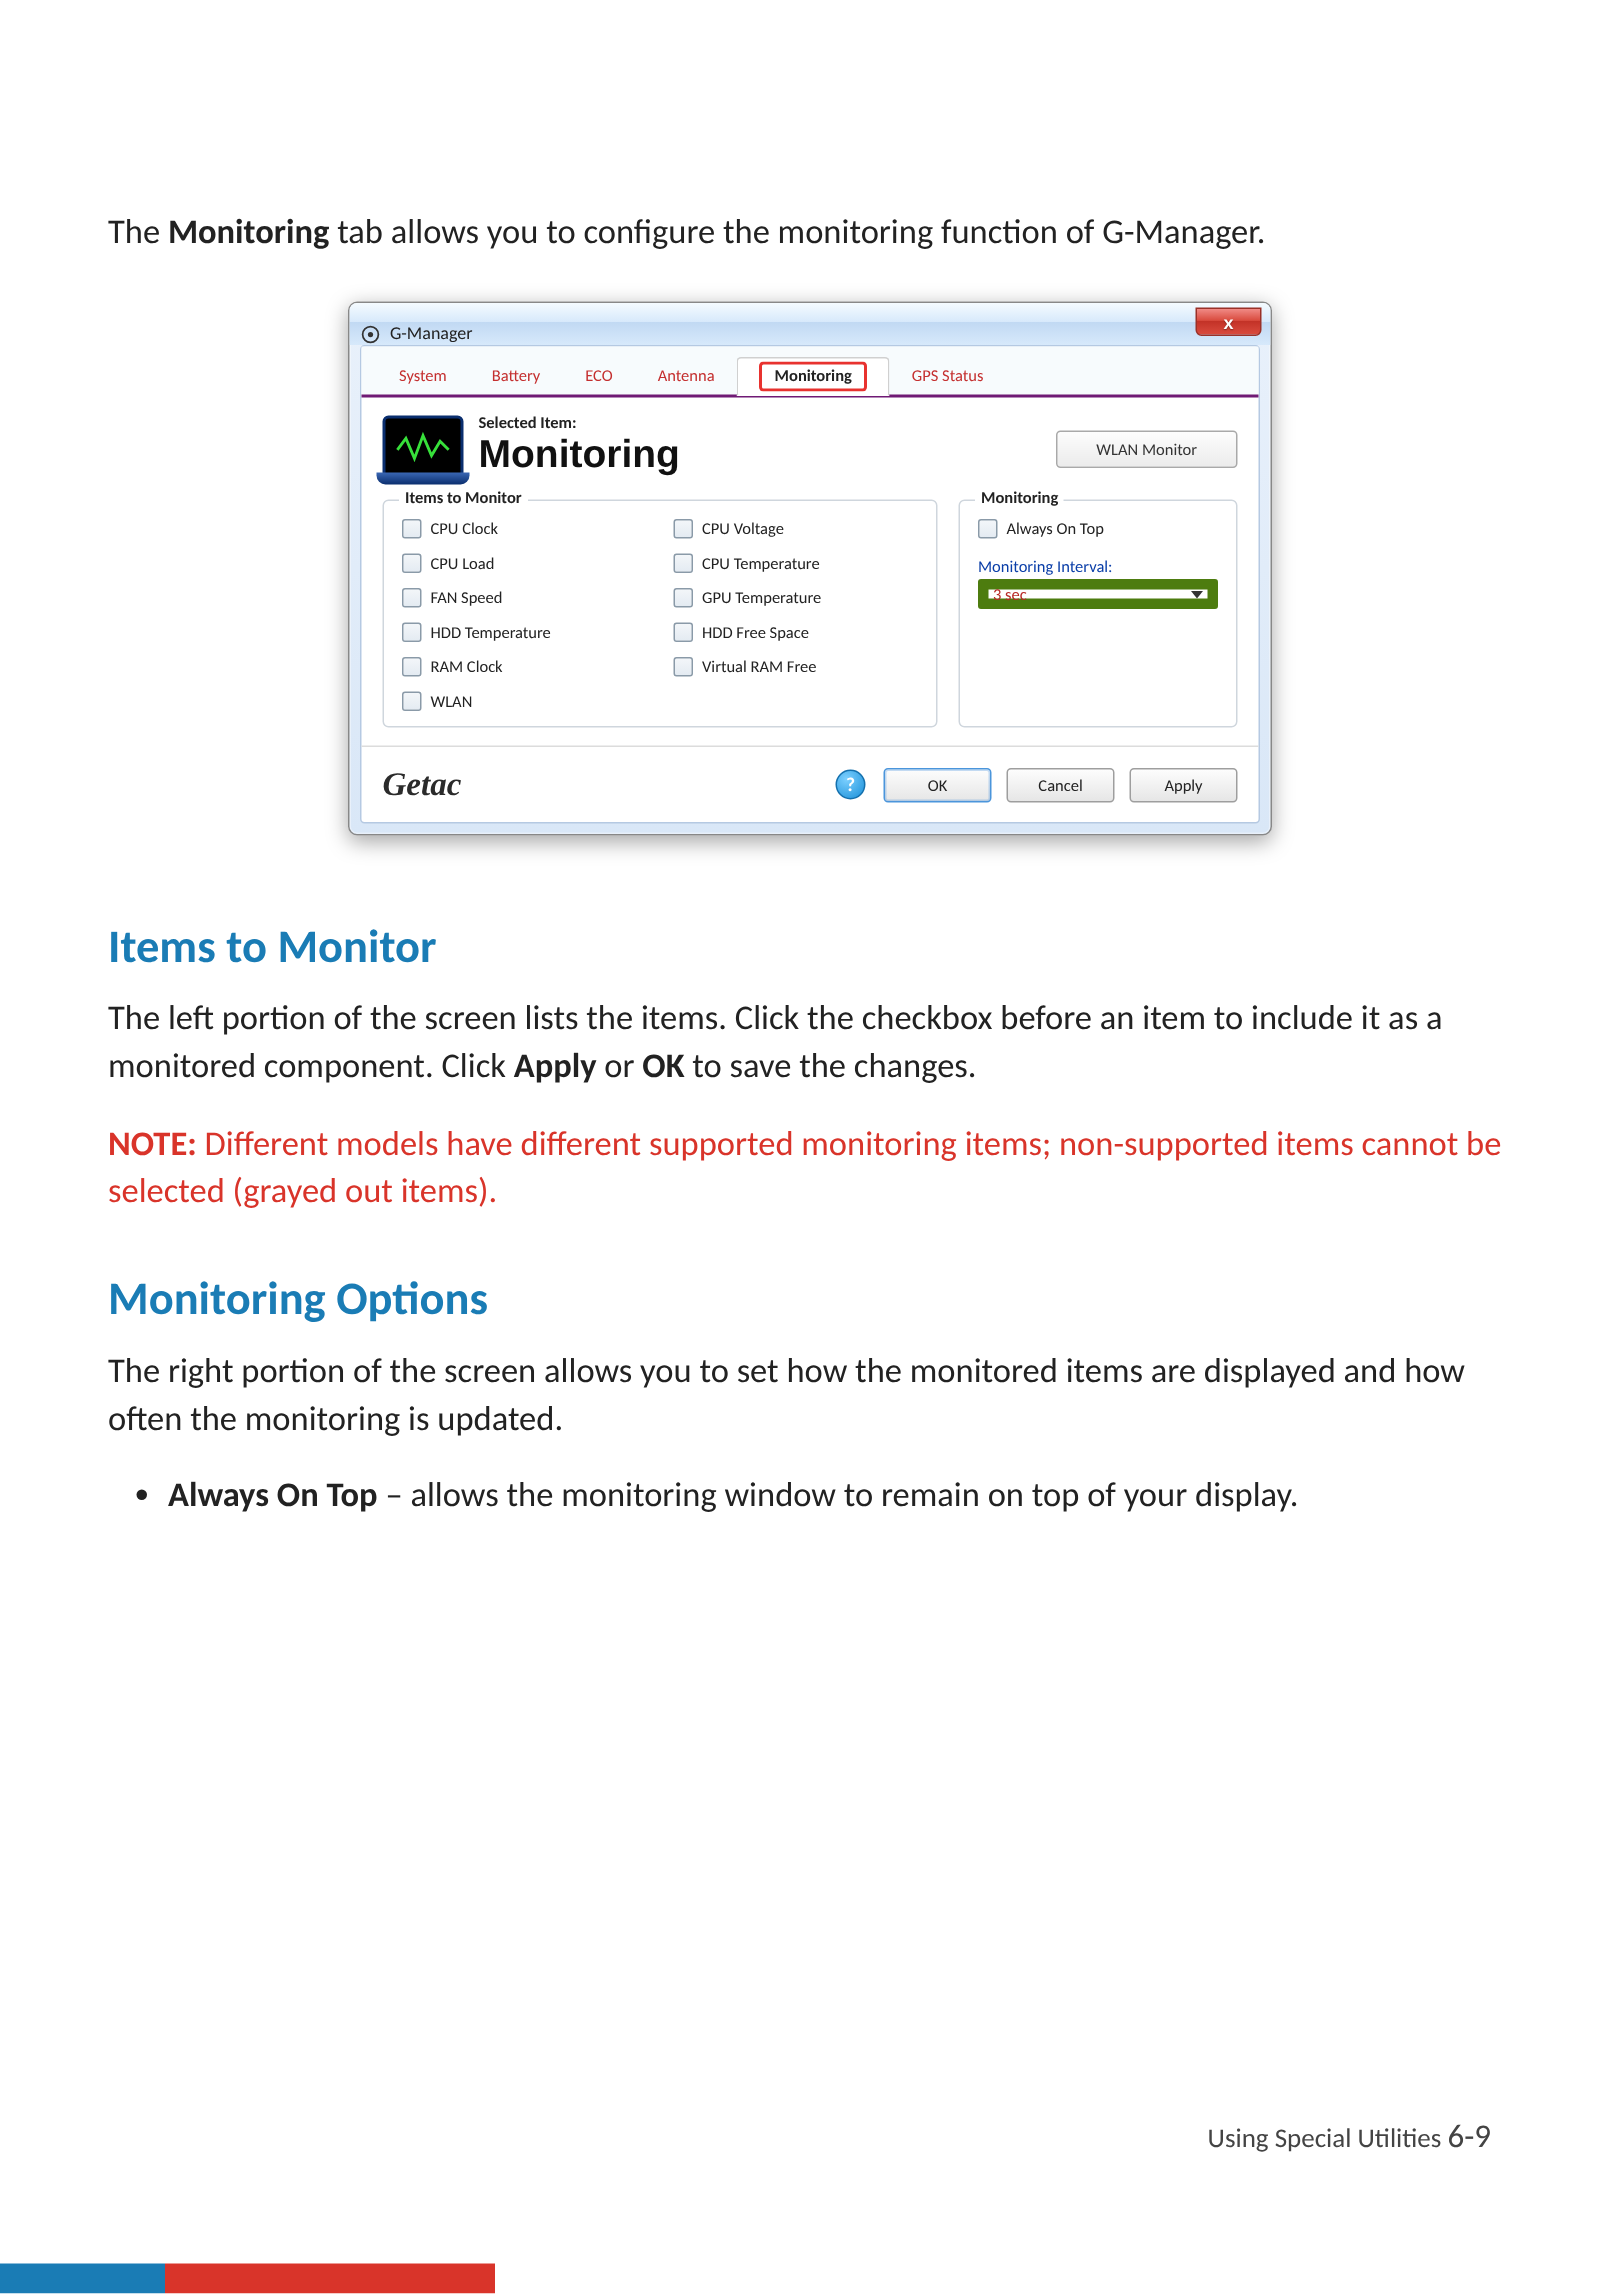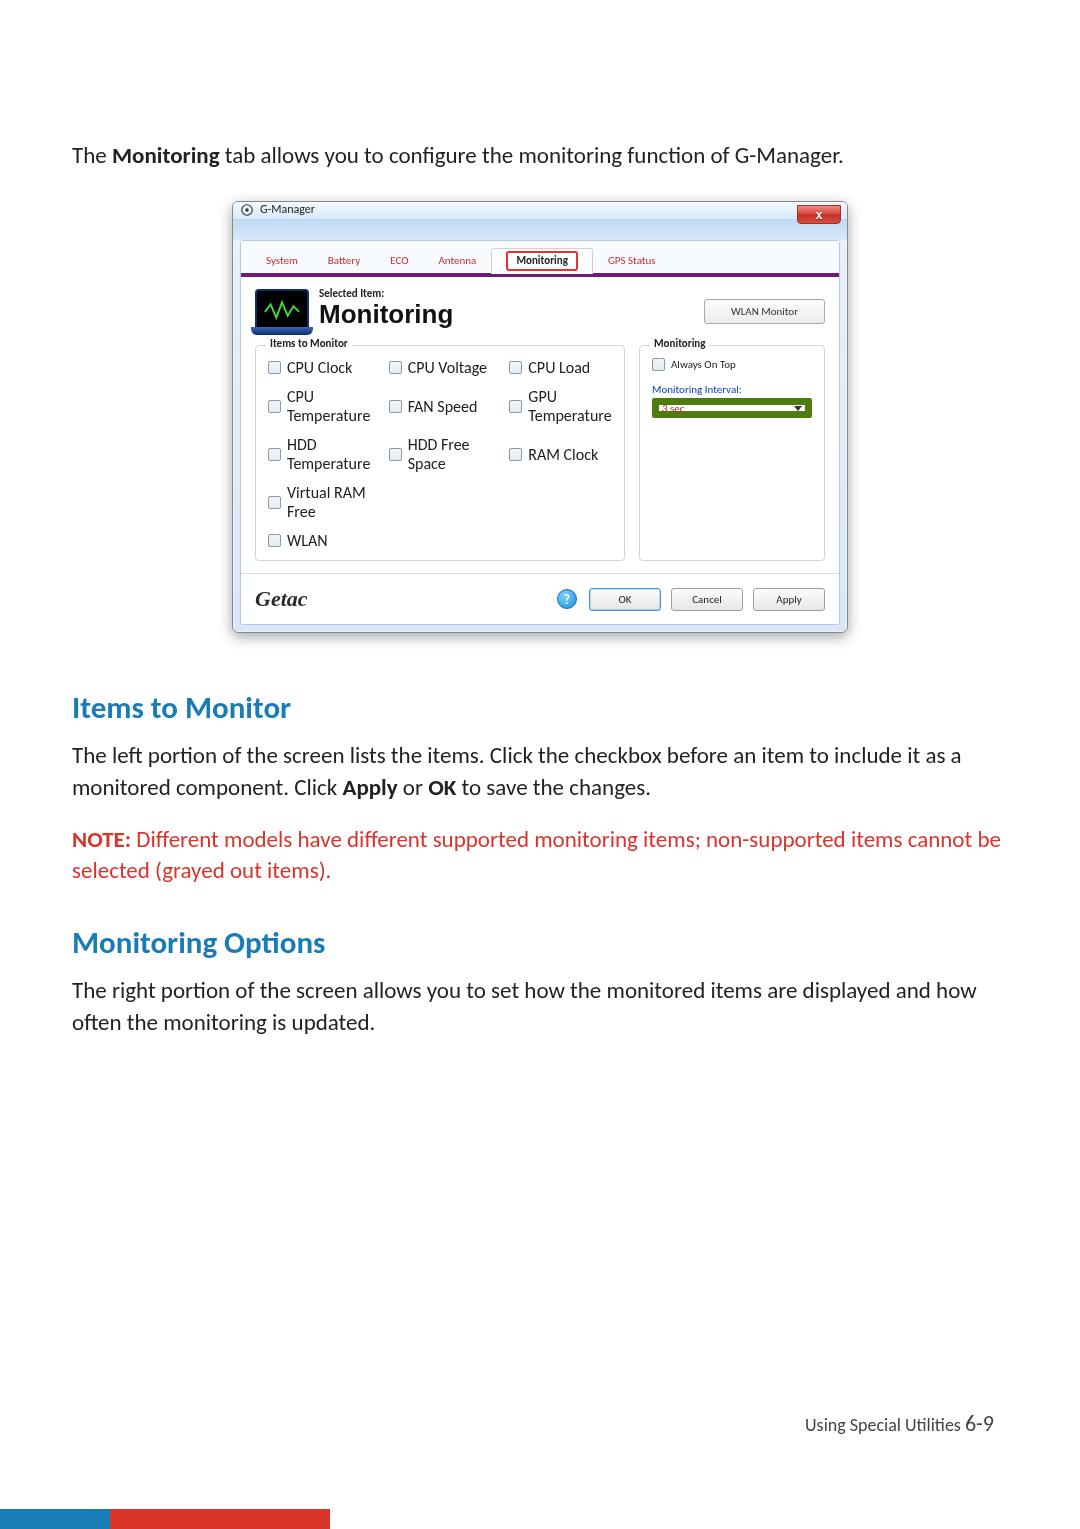--- a/index.html
+++ b/index.html
@@ -35,24 +35,24 @@
     width: 616px;
     margin: 0 auto 55px auto;
     border: 1px solid #888;
     border-radius: 6px;
     box-shadow: 0 4px 14px rgba(0,0,0,0.35), 0 0 0 1px rgba(255,255,255,0.4) inset;
     background: linear-gradient(#e9f1fb, #d9e7f7);
     overflow: hidden;
     position: relative;
   }
   .titlebar {
-    height: 38px;
+    height: 28px;
     background: linear-gradient(#f5fbff, #d7e9fb 45%, #c1d9f3 46%, #d7e9fb);
     display: flex;
-    align-items: flex-start;
+    align-items: flex-end;
     padding: 0 6px;
     font-size: 12px;
     color: #222;
     position: relative;
   }
   .titlebar .appicon {
     width: 15px; height: 15px;
     margin-right: 6px;
     display: inline-flex;
     align-items: center;
@@ -78,21 +78,21 @@
   .window-inner {
     margin: 0 7px 7px 7px;
     background: #fff;
     border: 1px solid #b5c9e2;
     border-radius: 3px;
     padding: 0;
   }
   .tabs {
     display: flex;
     background: #f7fbfd;
-    border-bottom: 4px solid #701a75;
+    border-bottom: 2px solid #701a75;
     font-size: 11px;
     padding: 6px 10px 0 10px;
   }
   .tab {
     padding: 5px 14px 6px;
     color: #c42f2f;
     border: 1px solid transparent;
     border-bottom: none;
     margin-right: 0;
     position: relative;
@@ -177,23 +177,23 @@
     position: absolute;
     top: -9px; left: 10px;
     background: #fff;
     padding: 0 4px;
     font-size: 11px;
     font-weight: 700;
     color: #222;
   }
   .check-grid {
     display: grid;
-    grid-template-columns: 1fr 1fr 1fr;
+    grid-template-columns: 1fr 1fr;
     gap: 10px 18px;
-    font-size: 16px;
+    font-size: 11px;
     color: #222;
   }
   .check-grid .single { grid-column: 1 / span 2; }
   .chk {
     display: flex;
     align-items: center;
     gap: 6px;
   }
   .chk .box {
     width: 13px; height: 13px;
@@ -449,20 +449,25 @@
   <h2 class="section">Items to Monitor</h2>
   <p class="body">
     <span>The left portion of the screen lists the items. Click the checkbox before an item to include it as a monitored component. Click </span><b>Apply</b><span> or </span><b>OK</b><span> to save the changes.</span>
   </p>
   <p class="note">
     <b>NOTE:</b><span> Different models have different supported monitoring items; non-supported items cannot be selected (grayed out items).</span>
   </p>
 
   <h2 class="section">Monitoring Options</h2>
   <p class="body">The right portion of the screen allows you to set how the monitored items are displayed and how often the monitoring is updated.</p>
+  <ul class="bullets">
+    <li>
+      <b>Always On Top</b><span> – allows the monitoring window to remain on top of your display.</span>
+    </li>
+  </ul>
 </div>
 
 <div class="page-footer">
   <span>Using Special Utilities   </span><span class="num">6-9</span>
 </div>
 
 <div class="band-container">
   <div class="band1"></div>
   <div class="band2"></div>
   <div class="band3"></div>

